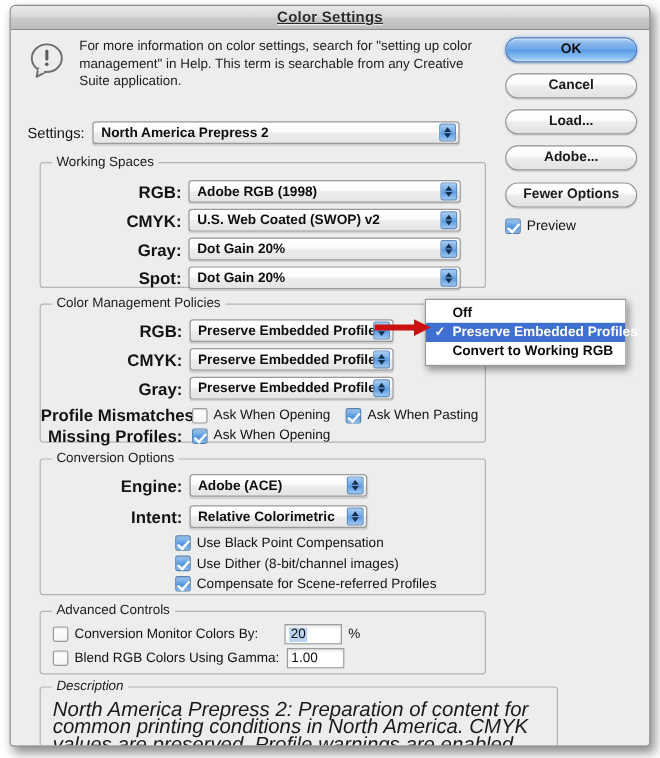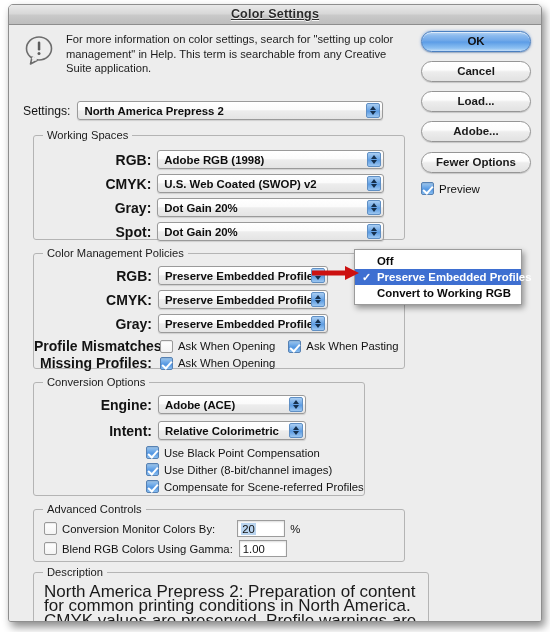--- a/index.html
+++ b/index.html
@@ -308,21 +308,21 @@
         <span class="cblabel">Ask When Pasting</span>
       </div>
 
       <div class="row" style="left:0; top:101px;">
         <span class="rlbl" style="width:118px;">Missing Profiles:</span>
         <span class="cb on" style="margin-left:8px;"></span>
         <span class="cblabel">Ask When Opening</span>
       </div>
     </div>
 
-    <div class="group" style="left:24px; top:357px; width:332px; height:114px;">
+    <div class="group" style="left:24px; top:357px; width:372px; height:114px;">
       <span class="legend">Conversion Options</span>
 
       <div class="row" style="left:0; top:12px;">
         <span class="rlbl" style="width:118px;">Engine:</span>
         <div class="popup" style="width:148px; margin-left:6px;">
           <span class="ptext">Adobe (ACE)</span>
           <span class="arrows"></span>
         </div>
       </div>
 
@@ -364,21 +364,21 @@
 
       <div class="row" style="left:10px; top:30px;">
         <span class="cb"></span>
         <span class="cblabel">Blend RGB Colors Using Gamma:</span>
         <div class="tfield" style="width:48px; margin-left:6px;">
           <span>1.00</span>
         </div>
       </div>
     </div>
 
-    <div class="group" style="left:24px; top:547px; width:396px; height:58px;">
+    <div class="group" style="left:24px; top:547px; width:432px; height:58px;font-style:italic;">
       <span class="legend">Description</span>
       <div id="desc-text">North America Prepress 2:  Preparation of content for common printing conditions in North America. CMYK values are preserved. Profile warnings are enabled.</div>
     </div>
 
     <svg id="red-arrow" width="48" height="16" viewBox="0 0 48 16">
       <path d="M0 5.5 H33 V1 L47 8 L33 15 V10.5 H0 Z" fill="#cc1111"></path>
     </svg>
 
     <div id="popup-menu">
       <div class="mi">

